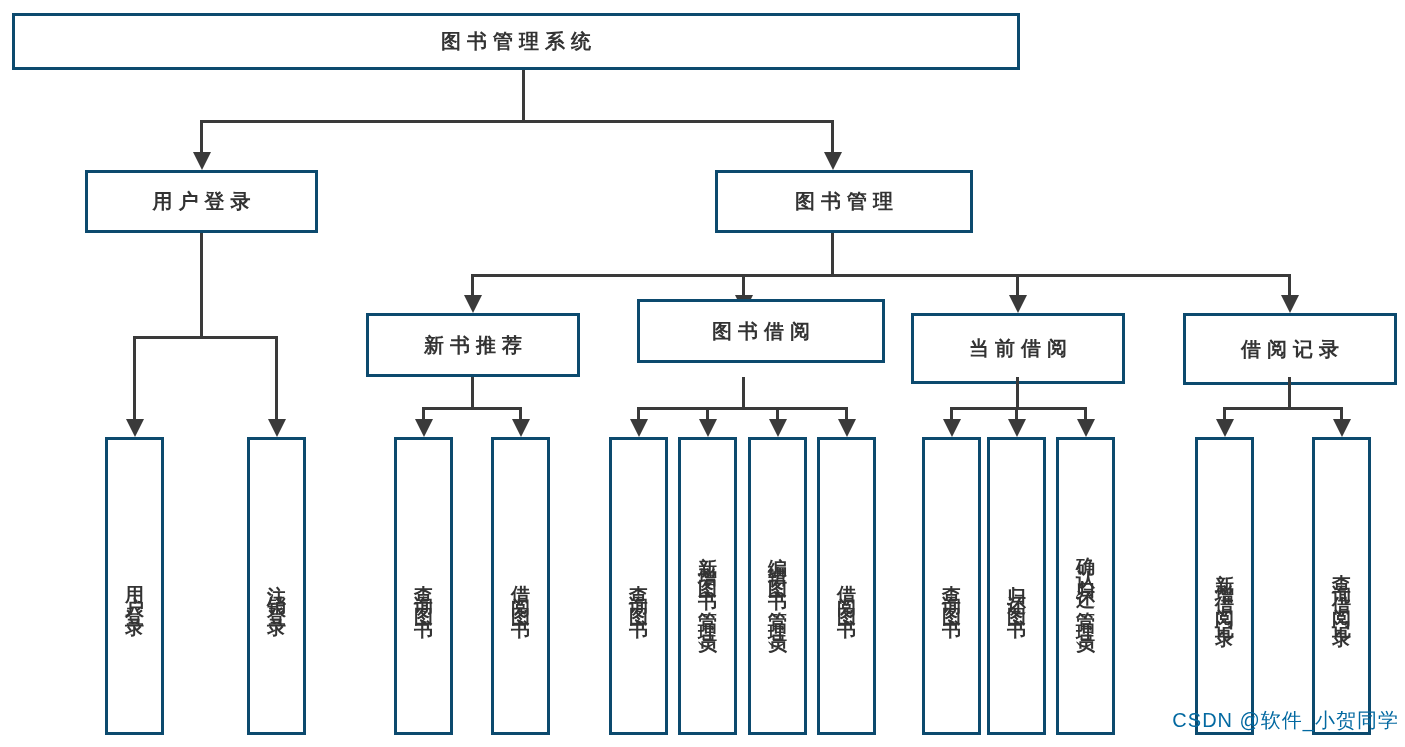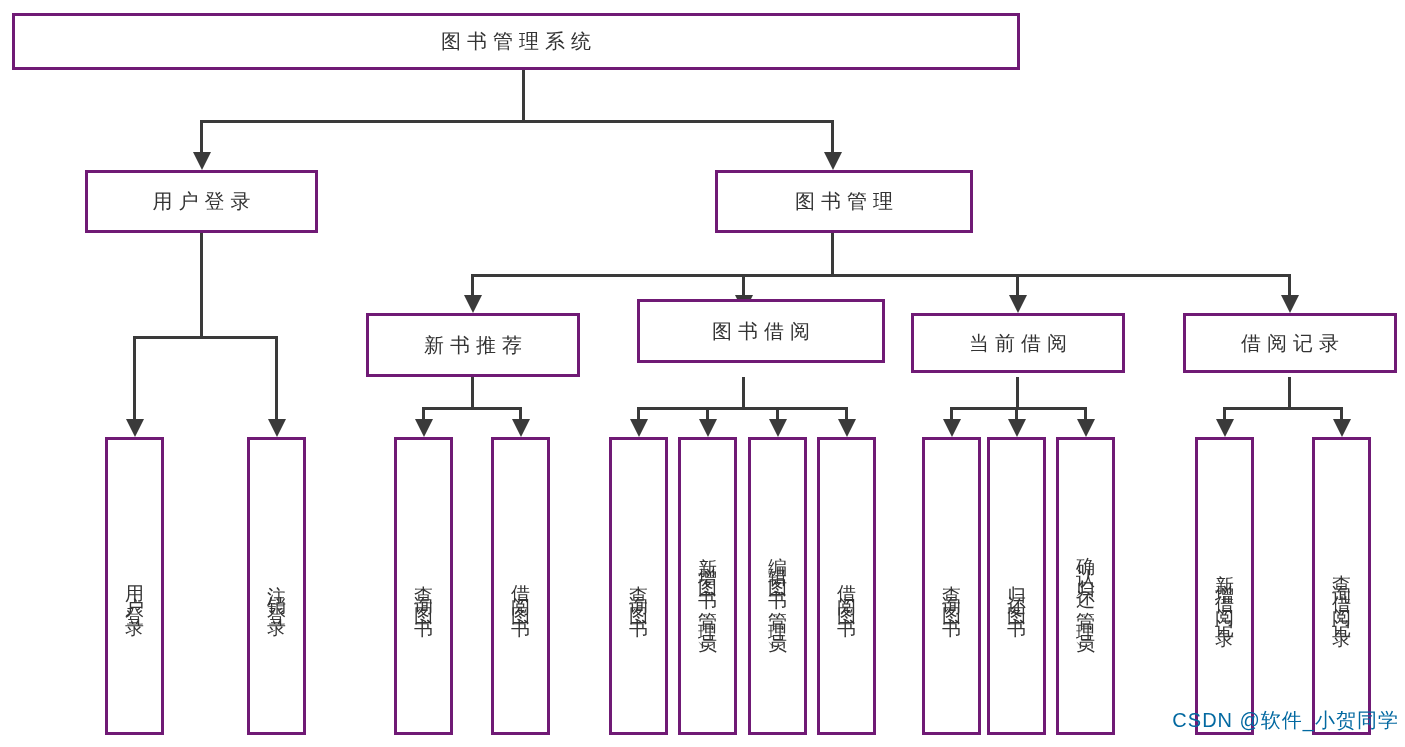--- a/index.html
+++ b/index.html
@@ -9,25 +9,26 @@
     height: 747px;
     background: #ffffff;
     overflow: hidden;
     font-family: "Liberation Sans", "DejaVu Sans", sans-serif;
     color: #333333;
   }
   
   .box {
     position: absolute;
     box-sizing: border-box;
-    border: 3px solid #701a75;
+    border: 3px solid #0c4a6e;
     background: #ffffff;
     display: flex;
     align-items: center;
     justify-content: center;
+    font-weight: bold;
   }
   .hbox span {
     font-size: 20px;
     letter-spacing: 6px;
     margin-right: -6px;
     white-space: nowrap;
     color: #333333;
   }
   .vbox span {
     writing-mode: vertical-rl;
@@ -93,24 +94,24 @@
   <div class="arrow" style="left:742px; top:274px; height:21px;"></div>
   <div class="arrow" style="left:1016px; top:274px; height:21px;"></div>
   <div class="arrow" style="left:1288px; top:274px; height:21px;"></div>
 
   <div class="box hbox" style="left:366px; top:313px; width:214px; height:64px;">
     <span>新书推荐</span>
   </div>
   <div class="box hbox" style="left:637px; top:299px; width:248px; height:64px;">
     <span>图书借阅</span>
   </div>
-  <div class="box hbox" style="left:911px; top:313px; width:214px; height:60px;">
+  <div class="box hbox" style="left:911px; top:313px; width:214px; height:71px;">
     <span>当前借阅</span>
   </div>
-  <div class="box hbox" style="left:1183px; top:313px; width:214px; height:60px;">
+  <div class="box hbox" style="left:1183px; top:313px; width:214px; height:72px;">
     <span>借阅记录</span>
   </div>
 
   <div class="vline" style="left:471px; top:377px; height:30px;"></div>
   <div class="vline" style="left:742px; top:377px; height:30px;"></div>
   <div class="vline" style="left:1016px; top:377px; height:30px;"></div>
   <div class="vline" style="left:1288px; top:377px; height:30px;"></div>
 
   <div class="hline" style="left:422px; top:407px; width:100px;"></div>
   <div class="hline" style="left:637px; top:407px; width:211px;"></div>

